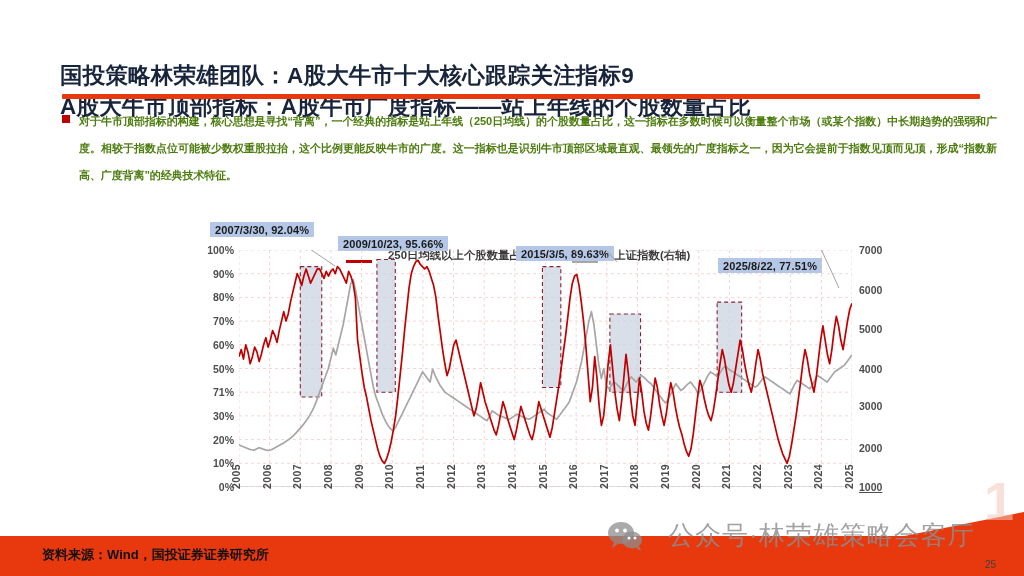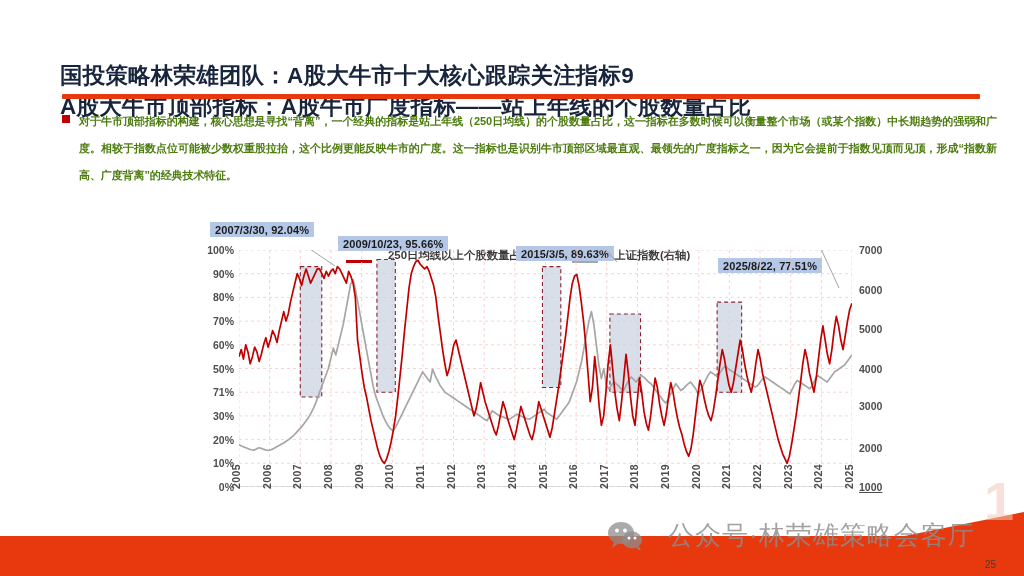--- a/index.html
+++ b/index.html
@@ -345,15 +345,16 @@
       <circle cx="21" cy="17" r="1.5" fill="#ffffff"></circle>
       <circle cx="27" cy="17" r="1.5" fill="#ffffff"></circle>
     </svg>
     <span id="watermark-text">公众号·林荣雄策略会客厅</span>
   </div>
 
   <div id="decor-right">1</div>
 
   <div id="footer-wedge"></div>
   <div id="footer-bar"></div>
+  <div id="footer-source">资料来源：Wind，国投证券证券研究所</div>
   <div id="page-number">25</div>
 
 </div>
 
 </body></html>

